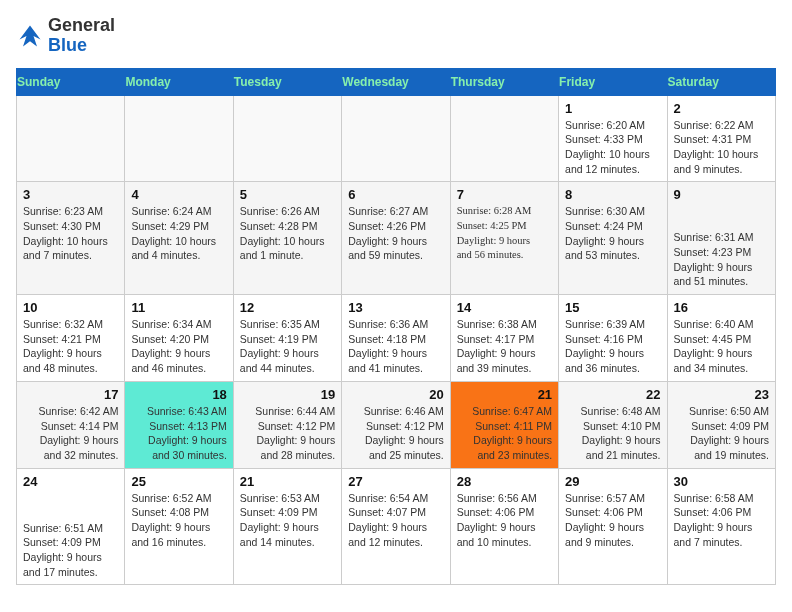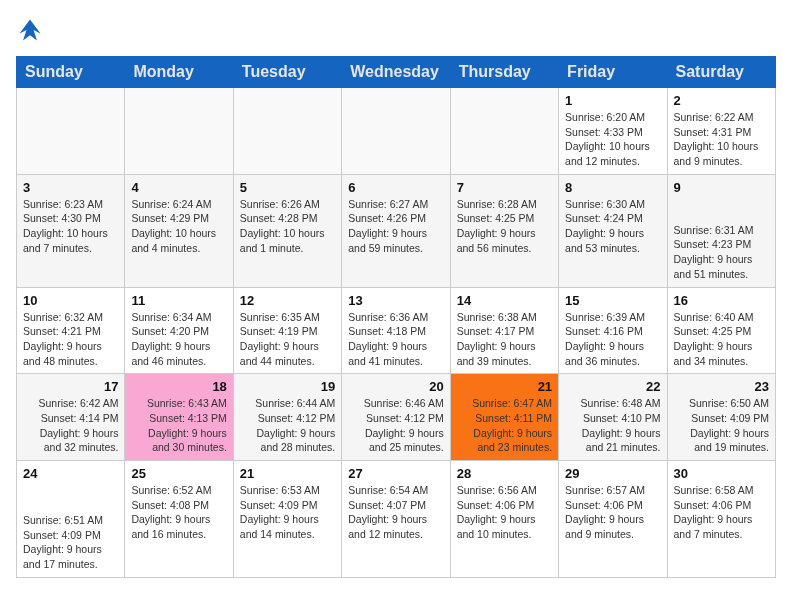--- a/index.html
+++ b/index.html
@@ -44,24 +44,24 @@
       font-size: 16px;
       color: #444;
     }
     .calendar {
       width: 100%;
       border-collapse: collapse;
       font-size: 11px;
     }
     .calendar th {
       background: #1565c0;
-      color: #e5e5e5;
+      color: #86efac;
       text-align: left;
-      padding: 6px 8px;
-      font-size: 16px;
+      padding: 6px 0;
+      font-size: 12px;
       font-weight: bold;
       border: 1px solid #1565c0;
     }
     .calendar td {
       border: 1px solid #ccc;
       vertical-align: top;
       padding: 5px 6px;
       width: 14.28%;
       height: 80px;
       background: #fff;
@@ -84,20 +84,24 @@
 </head>
 <body>
 
 <div class="header">
   <div class="logo">
     <svg class="logo-icon" viewBox="0 0 32 32">
       <rect x="0" y="0" width="32" height="32" fill="white"></rect>
 
       <polygon points="16,4 28,20 20,16 24,28 16,22 8,28 12,16 4,20" fill="#1565c0"></polygon>
     </svg>
+    <div class="logo-text">
+      <div class="logo-general">General</div>
+      <div class="logo-blue">Blue</div>
+    </div>
   </div>
 </div>
 
 <table class="calendar">
   <thead>
     <tr>
     <th>Sunday</th>
         <th>Monday</th>
         <th>Tuesday</th>
         <th>Wednesday</th>
@@ -152,21 +156,21 @@
         </td>
         <td style="background: rgb(245, 245, 245);">
           <div class="day-num">6</div>
           <div class="day-info" style="white-space: pre-line;">Sunrise: 6:27 AM
 Sunset: 4:26 PM
 Daylight: 9 hours
 and 59 minutes.</div>
         </td>
         <td style="background: rgb(245, 245, 245);">
           <div class="day-num">7</div>
-          <div class="day-info" style="white-space: pre-line;">Sunrise: 6:28 AM
+          <div class="day-info" style="white-space: pre-line; font-family: Liberation Serif, serif;">Sunrise: 6:28 AM
 Sunset: 4:25 PM
 Daylight: 9 hours
 and 56 minutes.</div>
         </td>
         <td style="background: rgb(245, 245, 245);">
           <div class="day-num">8</div>
           <div class="day-info" style="white-space: pre-line;">Sunrise: 6:30 AM
 Sunset: 4:24 PM
 Daylight: 9 hours
 and 53 minutes.</div>
@@ -218,34 +222,34 @@
         <td>
           <div class="day-num">15</div>
           <div class="day-info" style="white-space: pre-line;">Sunrise: 6:39 AM
 Sunset: 4:16 PM
 Daylight: 9 hours
 and 36 minutes.</div>
         </td>
         <td>
           <div class="day-num">16</div>
           <div class="day-info" style="white-space: pre-line;">Sunrise: 6:40 AM
-Sunset: 4:25 PM
+Sunset: 4:45 PM
 Daylight: 9 hours
 and 34 minutes.</div>
         </td>
       </tr>
       <tr style="background: rgb(245, 245, 245); text-align: right;">
         <td style="background: rgb(245, 245, 245);">
           <div class="day-num">17</div>
           <div class="day-info" style="white-space: pre-line;">Sunrise: 6:42 AM
 Sunset: 4:14 PM
 Daylight: 9 hours
 and 32 minutes.</div>
         </td>
-        <td style="background: #f9a8d4;">
+        <td style="background: #5eead4;">
           <div class="day-num">18</div>
           <div class="day-info" style="white-space: pre-line;">Sunrise: 6:43 AM
 Sunset: 4:13 PM
 Daylight: 9 hours
 and 30 minutes.</div>
         </td>
         <td style="background: rgb(245, 245, 245);">
           <div class="day-num">19</div>
           <div class="day-info" style="white-space: pre-line;">Sunrise: 6:44 AM
 Sunset: 4:12 PM

